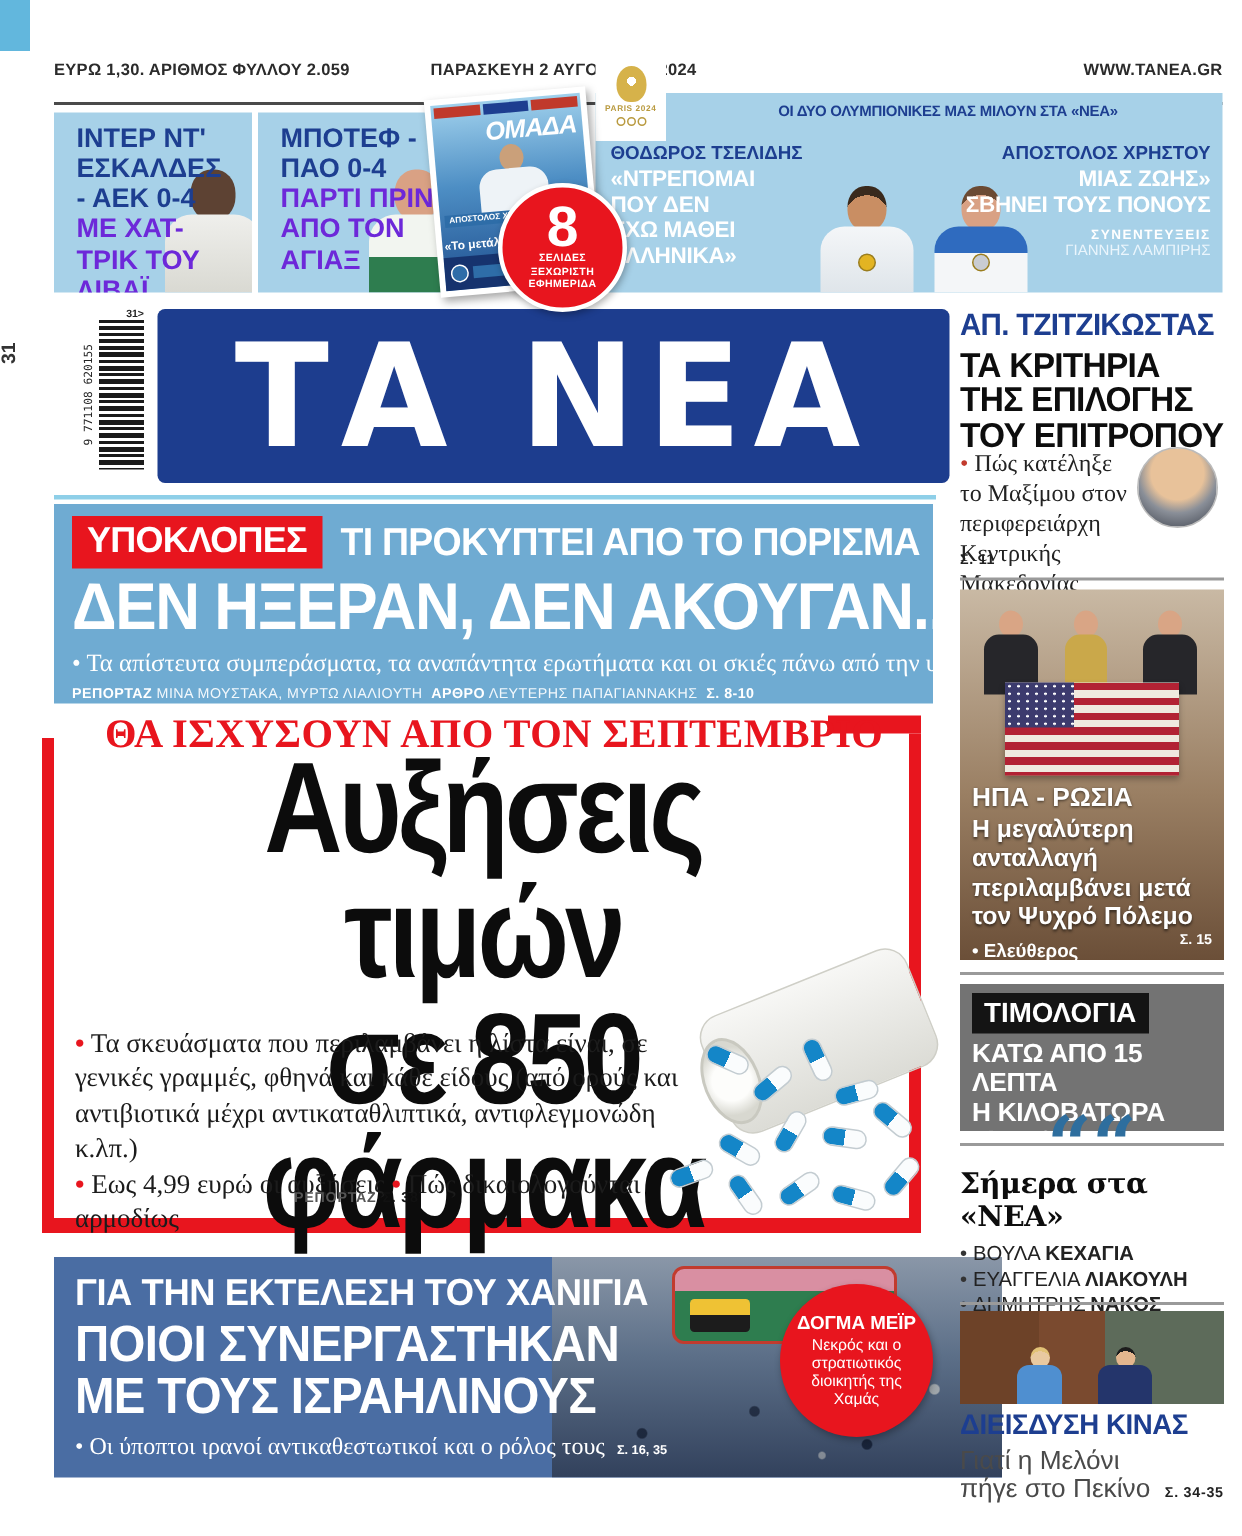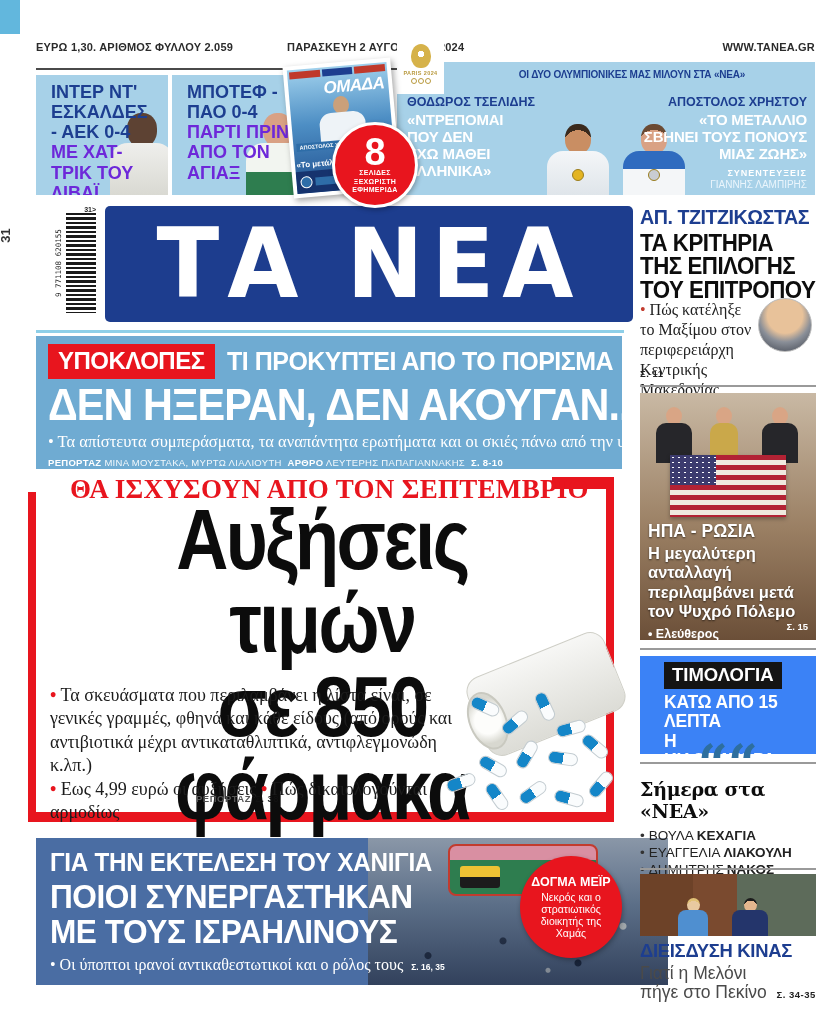--- a/index.html
+++ b/index.html
@@ -151,21 +151,21 @@
   .us-flag { position:absolute; left:30px; top:62px; width:116px; height:62px;
              background:repeating-linear-gradient(180deg,#b22234 0 5px, #efe9df 5px 10px); box-shadow:0 2px 4px rgba(0,0,0,.3); }
   .us-flag::before { content:""; position:absolute; left:0; top:0; width:46px; height:30px; background:#3c3b6e;
              background-image:radial-gradient(circle, #fff 0 .8px, transparent 1px); background-size:6px 5px; }
   .usa-txt { position:absolute; left:8px; right:8px; top:128px; color:#fff; }
   .usa-label { font-weight:900; font-size:17.5px; text-shadow:0 1px 2px rgba(0,0,0,.6); }
   .usa-lines { font-size:16.5px; font-weight:700; line-height:1.18; margin-top:2px; text-shadow:0 1px 2px rgba(0,0,0,.6); }
   .usa-bul { font-size:12.5px; font-weight:700; line-height:1.2; margin-top:5px; }
   .usa-page { position:absolute; right:8px; bottom:8px; color:#fff; font-size:9.5px; font-weight:bold; }
 
-  .tim-box { top:656px; height:98px; background:#3b82f6; padding:6px 24px; }
+  .tim-box { top:656px; height:98px; background:#737373; padding:6px 8px; }
   .tim-label { display:inline-block; background:#141414; color:#fff; font-weight:900; font-size:18.5px; padding:2px 8px 3px; }
   .tim-head { color:#fff; font-weight:900; font-size:17.5px; line-height:1.1; margin-top:4px; letter-spacing:-.2px; }
   .tim-page { color:#fff; font-size:9px; font-weight:bold; margin-top:4px; }
 
   .quote-glyph { color:#2e6e9e; font-family:"DejaVu Serif", serif; font-size:52px; line-height:.6; font-weight:bold; }
   .today-title { font-family:"DejaVu Serif", serif; font-weight:bold; font-size:19px; color:#0d0d0d; letter-spacing:-.3px; }
   .today-list { margin-top:5px; }
   .today-item { font-size:13.5px; color:#222; line-height:17px; white-space:nowrap; }
   .today-item b { margin-left:3px; }
   .today-item .dot { color:#333; margin-right:4px; }
@@ -264,23 +264,22 @@
       <div class="q-text">
         <div>«ΝΤΡΕΠΟΜΑΙ</div>
         <div>ΠΟΥ ΔΕΝ</div>
         <div>ΕΧΩ ΜΑΘΕΙ</div>
         <div>ΕΛΛΗΝΙΚΑ»</div>
       </div>
     </div>
     <div class="quote-col" style="right:8px;width:210px;text-align:right">
       <div class="q-name">ΑΠΟΣΤΟΛΟΣ ΧΡΗΣΤΟΥ</div>
       <div class="q-text">
-        <div>«ΤΟ ΜΕΤΑΛΛΙΟ</div>
+        <div>ΜΙΑΣ ΖΩΗΣ»</div>
         <div>ΣΒΗΝΕΙ ΤΟΥΣ ΠΟΝΟΥΣ</div>
-        <div>ΜΙΑΣ ΖΩΗΣ»</div>
       </div>
       <div class="q-by1">ΣΥΝΕΝΤΕΥΞΕΙΣ</div>
       <div class="q-by2">ΓΙΑΝΝΗΣ ΛΑΜΠΙΡΗΣ</div>
     </div>
   </div>
 
   <div class="abs edge-num">31</div>
   <div class="abs barcode">
     <div class="bc-top">31&gt;</div>
     <div class="bc-body">

